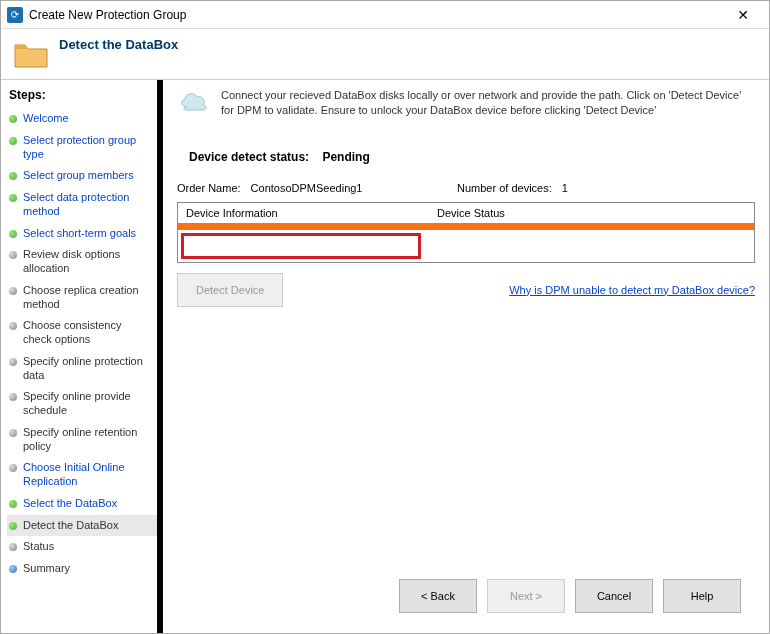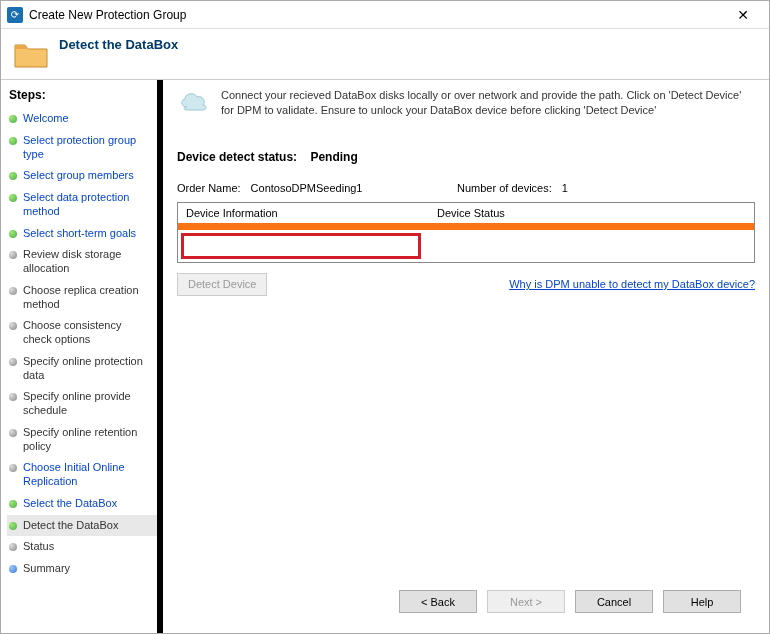--- a/index.html
+++ b/index.html
@@ -22,35 +22,35 @@
     .bullet-green { background: radial-gradient(circle at 30% 30%, #9fe870, #4caf50); }
     .bullet-grey { background: radial-gradient(circle at 30% 30%, #ddd, #888); }
     .bullet-blue { background: radial-gradient(circle at 30% 30%, #9cc7ff, #3a78d6); }
     .step-label { color: #333; }
     .step-link { color: #0645cc; }
     .step-current { background: #e8e8e8; }
     .main { flex: 1; padding: 8px 14px 10px 14px; display: flex; flex-direction: column; position: relative; }
     .info-row { display: flex; gap: 10px; align-items: flex-start; margin-bottom: 18px; }
     .cloud-icon { width: 34px; height: 24px; flex-shrink: 0; }
     .info-text { font-size: 11px; color: #333; line-height: 1.35; }
-    .status-row { font-size: 12px; margin: 14px 0 18px 0; }
+    .status-row { font-size: 12px; margin: 14px 0 18px 12px; }
     .status-row b { font-weight: bold; }
     .meta-row { display: flex; font-size: 11px; margin-bottom: 8px; }
     .meta-left { width: 280px; display: flex; gap: 10px; }
     .meta-right { display: flex; gap: 10px; }
     .table { border: 1px solid #888; width: 100%; }
     .table-header { display: flex; border-bottom: 7px solid #f97316; font-size: 11px; }
     .th { padding: 4px 8px; }
     .th-left { width: 250px; }
     .th-right { flex: 1; border-left: 1px solid transparent; }
     .table-body { min-height: 30px; display: flex; align-items: center; padding: 3px; }
     .input-cell { width: 240px; border: 3px solid #d11f2a; background: #fff; }
     .input-cell input { width: 100%; border: none; padding: 4px 4px; font-size: 11px; outline: none; }
     .actions-row { display: flex; align-items: center; margin-top: 10px; gap: 20px; }
-    .btn { min-width: 78px; height: 23px; font-size: 11px; border: 1px solid #adadad; background: #e1e1e1; cursor: pointer; padding: 0 10px; }
+    .btn { min-width: 78px; height: 34px; font-size: 11px; border: 1px solid #adadad; background: #e1e1e1; cursor: pointer; padding: 0 18px; }
     .btn:disabled { color: #999; background: #efefef; border-color: #ccc; cursor: default; }
     .help-link { color: #0645cc; text-decoration: underline; margin-left: auto; font-size: 11px; cursor: pointer; }
     .footer { display: flex; gap: 10px; justify-content: flex-end; padding: 10px 14px; margin-top: auto; }
     .footer .btn { min-width: 78px; }
   </style>
 </head>
 <body>
 
 <div class="window">
   <div class="titlebar">
@@ -90,21 +90,21 @@
           <div class="step">
             <span class="step-bullet bullet-green"></span>
             <span class="step-link">Select data protection method</span>
           </div>
           <div class="step">
             <span class="step-bullet bullet-green"></span>
             <span class="step-link">Select short-term goals</span>
           </div>
           <div class="step">
             <span class="step-bullet bullet-grey"></span>
-            <span class="step-label">Review disk storage allocation</span>
+            <span class="step-label">Review disk options allocation</span>
           </div>
           <div class="step">
             <span class="step-bullet bullet-grey"></span>
             <span class="step-label">Choose replica creation method</span>
           </div>
           <div class="step">
             <span class="step-bullet bullet-grey"></span>
             <span class="step-label">Choose consistency check options</span>
           </div>
           <div class="step">

